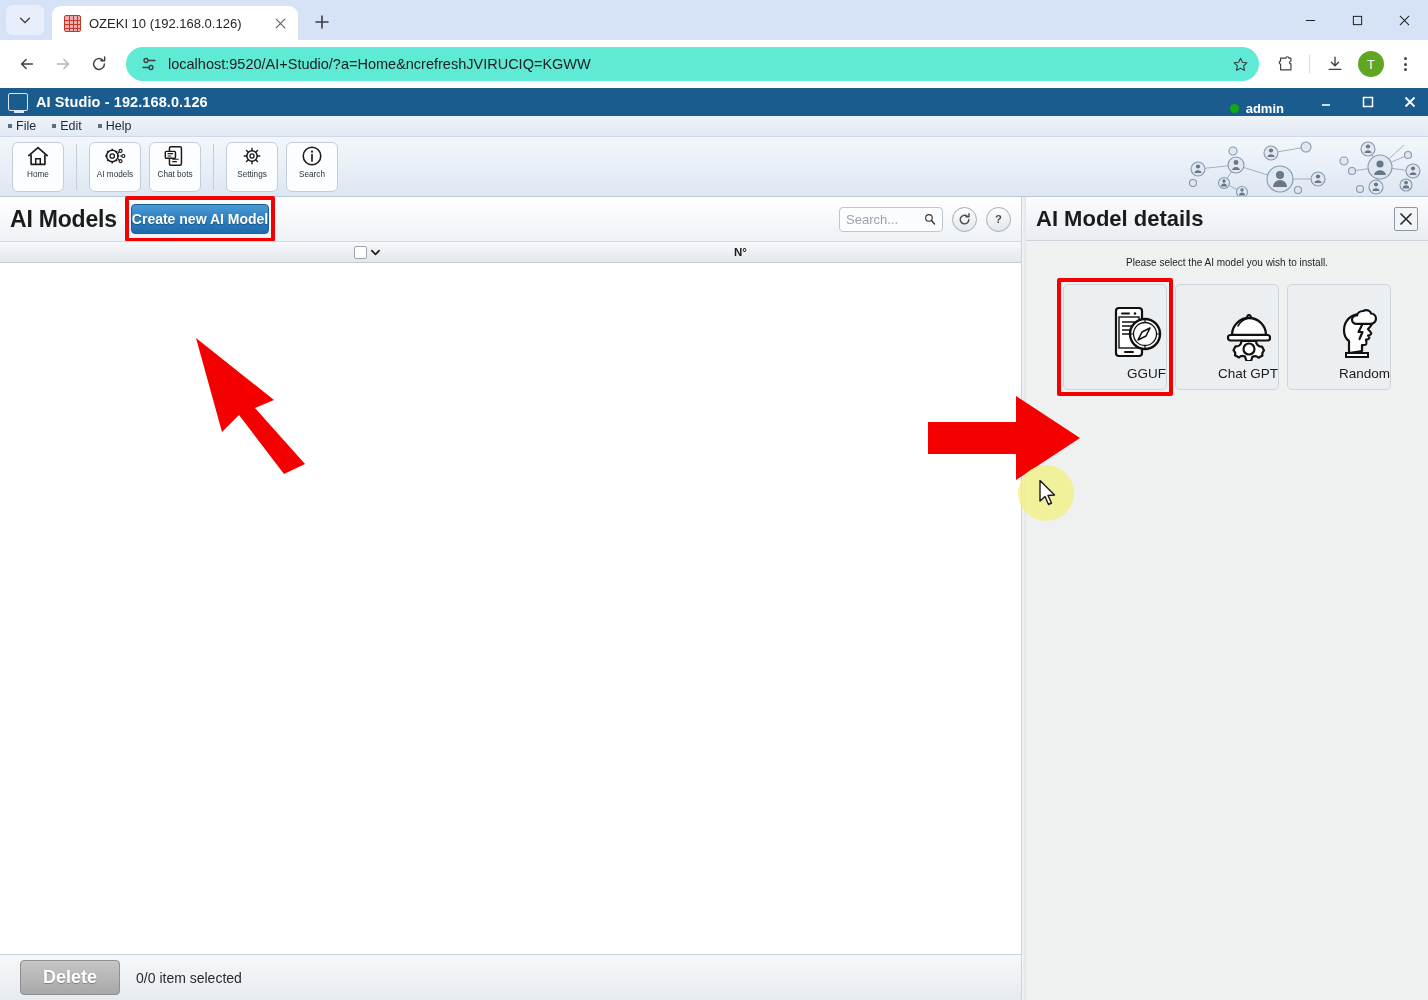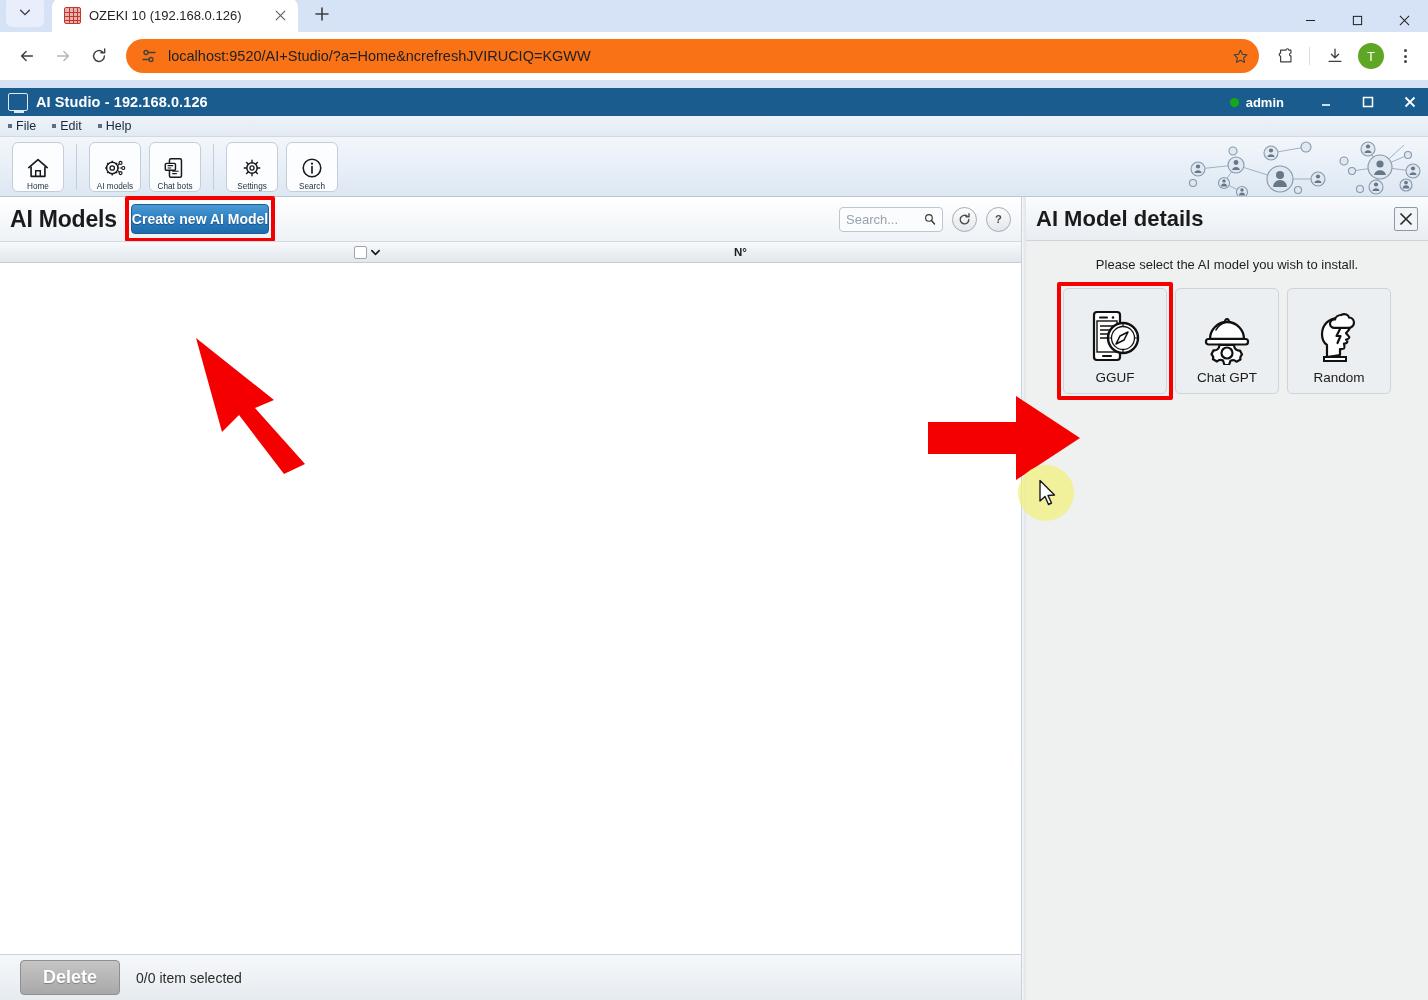--- a/index.html
+++ b/index.html
@@ -5,21 +5,21 @@
   * { box-sizing: border-box; margin:0; padding:0; }
   html,body { width:1428px; height:1000px; overflow:hidden; }
   body {
     font-family: "Liberation Sans", sans-serif;
     background:#ffffff;
     -webkit-font-smoothing: antialiased;
   }
 
   
   .browser { width:1428px; height:88px; background:#d6e2f5; position:relative; }
-  .tabstrip { height:32px; display:flex; align-items:flex-end; padding-left:4px; position:relative; }
+  .tabstrip { height:40px; display:flex; align-items:flex-end; padding-left:4px; position:relative; }
   .tab-menu-btn {
     width:38px; height:30px; margin-bottom:5px; margin-left:2px;
     display:flex; align-items:center; justify-content:center;
     border-radius:6px; background:#e8eefb; cursor:pointer;
   }
   .tab-menu-btn svg { width:14px; height:14px; }
   .tab {
     height:34px; min-width:246px; max-width:246px;
     background:#fff; border-radius:9px 9px 0 0;
     display:flex; align-items:center; gap:8px;
@@ -45,21 +45,21 @@
   .new-tab svg { width:14px; height:14px; }
   .win-controls { position:absolute; right:0; top:0; display:flex; height:40px; }
   .win-btn { width:47px; height:40px; display:flex; align-items:center; justify-content:center; cursor:pointer; }
   .win-btn svg { width:11px; height:11px; }
 
   .toolbar { height:48px; background:#fff; display:flex; align-items:center; padding:0 10px; gap:2px; }
   .nav-btn { width:34px; height:34px; display:flex; align-items:center; justify-content:center; border-radius:50%; cursor:pointer; }
   .nav-btn svg { width:18px; height:18px; }
   .nav-btn.disabled svg { opacity:.38; }
   .omnibox {
-    flex:1; height:34px; background:#f97316; border-radius:17px;
+    flex:1; height:34px; background:#5eead4; border-radius:17px;
     display:flex; align-items:center; padding:0 6px 0 14px; margin:0 8px; gap:10px;
     cursor:text;
   }
   .omni-icon { width:18px; height:18px; flex:0 0 18px; display:flex; align-items:center; justify-content:center; }
   .omni-url { flex:1; font-size:14.5px; color:#202124; white-space:nowrap; overflow:hidden; }
   .omni-star { width:26px; height:26px; display:flex; align-items:center; justify-content:center; border-radius:50%; cursor:pointer; }
   .tb-icon { width:30px; height:30px; display:flex; align-items:center; justify-content:center; border-radius:50%; cursor:pointer; margin-left:2px; }
   .tb-icon svg { width:18px; height:18px; }
   .tb-sep { width:1px; height:18px; background:#dadce0; margin:0 6px; }
   .profile-av {
@@ -78,42 +78,42 @@
     display:flex; align-items:center; padding-left:8px; gap:8px;
   }
   .app-logo {
     width:20px; height:18px; border:1.6px solid #dce9f3; border-radius:2px; position:relative; flex:0 0 20px;
     background:#1a5c8e;
   }
   .app-logo::after {
     content:''; position:absolute; left:5px; bottom:-3px; width:10px; height:2px; background:#dce9f3;
   }
   .app-title-text { color:#fff; font-size:14.5px; font-weight:bold; letter-spacing:.1px; }
-  .app-title-right { position:absolute; right:0; top:0; height:28px; display:flex; align-items:center; gap:6px; }
+  .app-title-right { position:absolute; right:0; top:0; height:28px; display:flex; align-items:flex-end; gap:6px; }
   .user-chip { display:flex; align-items:center; gap:7px; color:#fff; font-size:13px; font-weight:bold; padding-right:18px; }
   .dot-green { width:9px; height:9px; border-radius:50%; background:#16a916; display:block; }
   .app-win-btn { width:36px; height:28px; display:flex; align-items:center; justify-content:center; cursor:pointer; }
   .app-win-btn svg { width:12px; height:12px; }
 
   .menubar {
     height:21px; background:linear-gradient(to bottom,#eef3f8,#e2eaf3);
     display:flex; align-items:center; padding-left:8px; gap:16px;
     border-bottom:1px solid #cfdae6;
   }
   .menu-item { font-size:12.5px; color:#1a2a3a; display:flex; align-items:center; gap:4px; cursor:pointer; }
   .menu-item::before { content:''; width:4px; height:4px; background:#5c6f82; display:block; }
 
   .ribbon {
     height:60px; background:linear-gradient(to bottom,#f3f7fb 0%,#e8eff7 50%,#dde7f2 100%);
     display:flex; align-items:center; padding:0 8px; gap:0; position:relative; overflow:hidden;
     border-bottom:1px solid #b9c8d8;
   }
   .rb-btn {
     width:52px; height:50px; background:#fbfdff; border:1px solid #c3ceda; border-radius:6px;
-    display:flex; flex-direction:column; align-items:center; justify-content:flex-end; gap:1px;
+    display:flex; flex-direction:column; align-items:center; justify-content:flex-start; gap:1px;
     margin:0 4px; cursor:pointer;
   }
   .rb-btn .ic { height:26px; display:flex; align-items:center; justify-content:center; }
   .rb-btn .ic svg { width:24px; height:24px; }
   .rb-lbl { font-size:8.2px; color:#1f2d3a; line-height:9px; white-space:nowrap; }
   .rb-sep { width:1px; height:46px; background:#c2cedb; margin:0 8px; }
   .ribbon-art { position:absolute; right:0; top:0; height:60px; width:260px; opacity:.9; }
 
   
   .main { position:absolute; top:109px; left:0; width:1428px; height:803px; display:flex; }
@@ -181,26 +181,26 @@
     height:44px; background:linear-gradient(to bottom,#fafcfe,#e9edf2);
     display:flex; align-items:center; padding:8px 10px; position:relative;
     border-bottom:1px solid #ccd4dc;
   }
   .rp-title { font-size:22px; font-weight:bold; color:#1b1b1b; }
   .rp-close {
     margin-left:auto; width:24px; height:24px; border:1px solid #8e99a4; background:#f2f5f8;
     display:flex; align-items:center; justify-content:center; cursor:pointer; border-radius:2px;
   }
   .rp-close svg { width:16px; height:16px; }
-  .rp-sub { text-align:center; font-size:13px; color:#1e1e1e; padding:16px 0 14px; }
+  .rp-sub { text-align:center; font-size:10px; color:#1e1e1e; padding:16px 0 14px; }
 
   .cards { display:flex; justify-content:center; gap:8px; padding-top:2px; }
   .card {
     width:104px; height:106px; background:#eceff1; border:1px solid #cdd4da; border-radius:5px;
-    display:flex; flex-direction:column; align-items:center; justify-content:space-between;
+    display:flex; flex-direction:column; align-items:flex-end; justify-content:space-between;
     padding:12px 0 8px; cursor:pointer; position:relative;
   }
   .card .cic { flex:1; display:flex; align-items:center; justify-content:center; }
   .card .cic svg { width:58px; height:58px; }
   .card-lbl { font-size:13.5px; color:#1b1b1b; }
   .card-wrap { position:relative; }
   .card-hl { position:absolute; left:-6px; top:-6px; right:-6px; bottom:-6px; border:4px solid #f50000; border-radius:2px; pointer-events:none; }
 
   
   .arrow-diag { position:absolute; left:178px; top:248px; width:146px; height:138px; pointer-events:none; }

